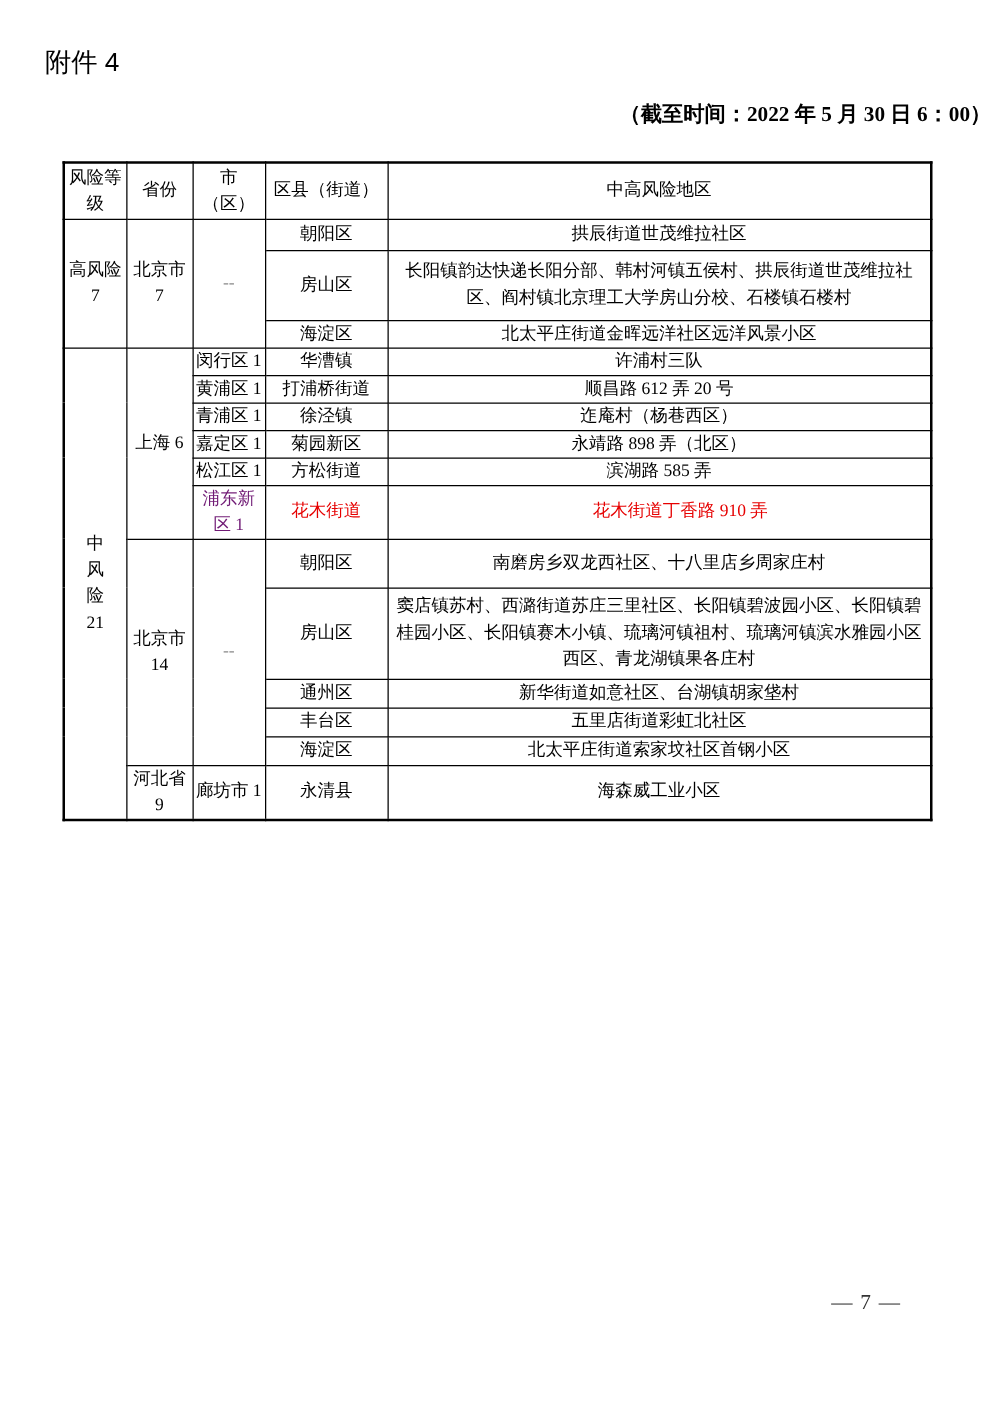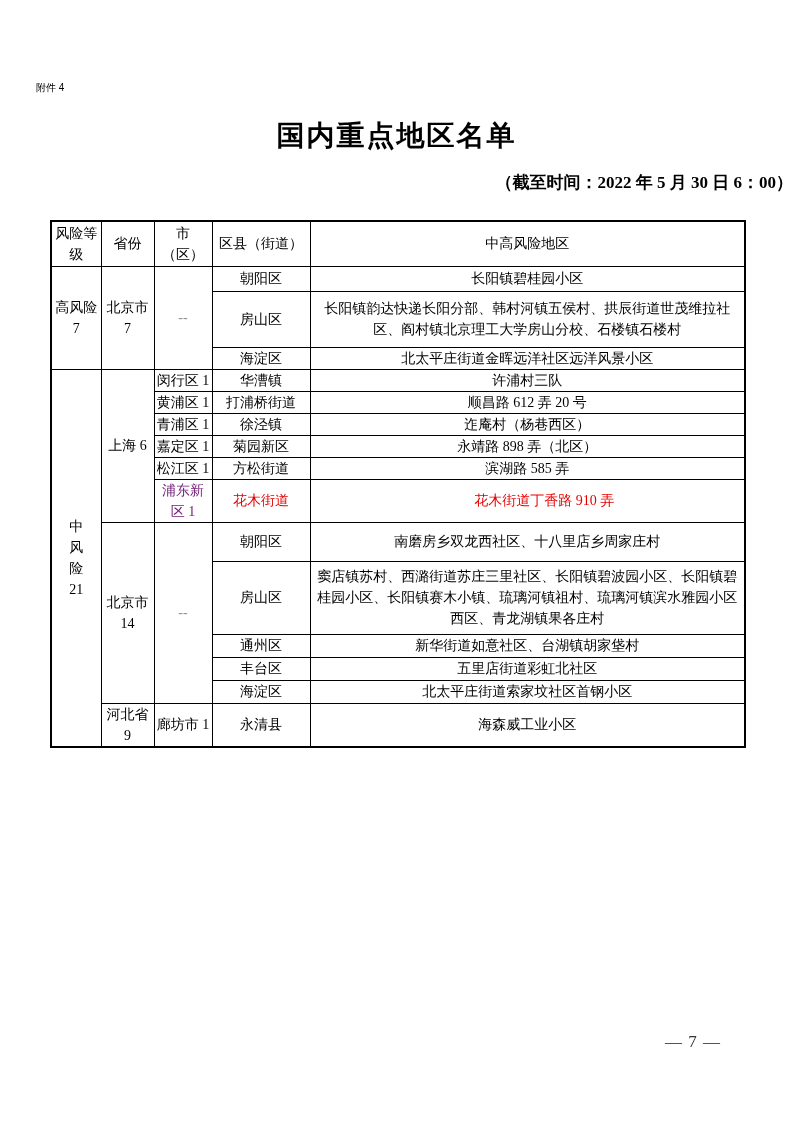--- a/index.html
+++ b/index.html
@@ -6,23 +6,23 @@
   html,body { background:#ffffff; }
   .page {
     position:relative;
     width:793px; height:1122px;
     background:#ffffff;
     font-family:"Liberation Serif","DejaVu Serif",serif;
     color:#000;
     overflow:hidden;
   }
   .attachment {
-    padding-top:81px;
+    padding-top:36px;
     margin-left:36px;
-    font-size:10px;
+    font-size:21px;
     font-family:"Liberation Sans","DejaVu Sans",sans-serif;
   }
   .title {
     margin-top:22px;
     text-align:center;
     font-size:28px;
     font-weight:bold;
     letter-spacing:2px;
     font-family:"Liberation Sans","DejaVu Sans",sans-serif;
   }
@@ -62,21 +62,20 @@
     letter-spacing:1px;
   }
 </style>
 </head>
 <body>
 
 <div class="page">
 
   <div class="attachment">附件 4</div>
 
-  <div class="title">国内重点地区名单</div>
 
   <div class="subtitle">（截至时间：2022 年 5 月 30 日 6：00）</div>
 
   <table class="risk-table">
     <colgroup>
       <col style="width:50px">
       <col style="width:53px">
       <col style="width:58px">
       <col style="width:98px">
       <col style="width:435px">
@@ -91,21 +90,21 @@
         <th>中高风险地区</th>
       </tr>
     </thead>
     <tbody id="table-body">
         <tr style="height: 25px;">
           <td class="col-risk-level" rowspan="3">高风险
 7</td>
           <td class="col-province" rowspan="3">北京市 7</td>
           <td class="col-city" rowspan="3" style="color: rgb(143, 143, 143);">--</td>
           <td class="col-district">朝阳区</td>
-          <td class="col-areas">长阳镇碧桂园小区</td>
+          <td class="col-areas">拱辰街道世茂维拉社区</td>
         </tr>
         <tr style="height: 56px;">
           <td class="col-district">房山区</td>
           <td class="col-areas">长阳镇韵达快递长阳分部、韩村河镇五侯村、拱辰街道世茂维拉社区、阎村镇北京理工大学房山分校、石楼镇石楼村</td>
         </tr>
         <tr style="height: 22px;">
           <td class="col-district">海淀区</td>
           <td class="col-areas">北太平庄街道金晖远洋社区远洋风景小区</td>
         </tr>
         <tr style="height: 22px;">

